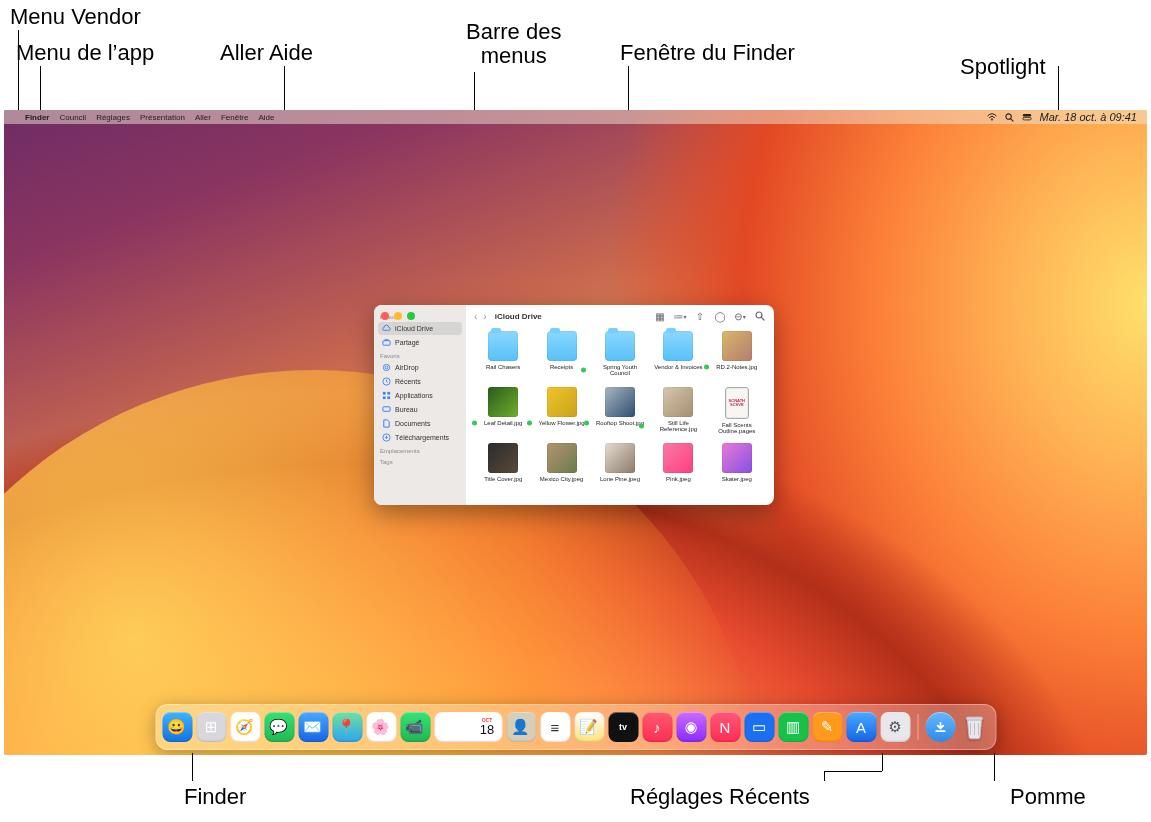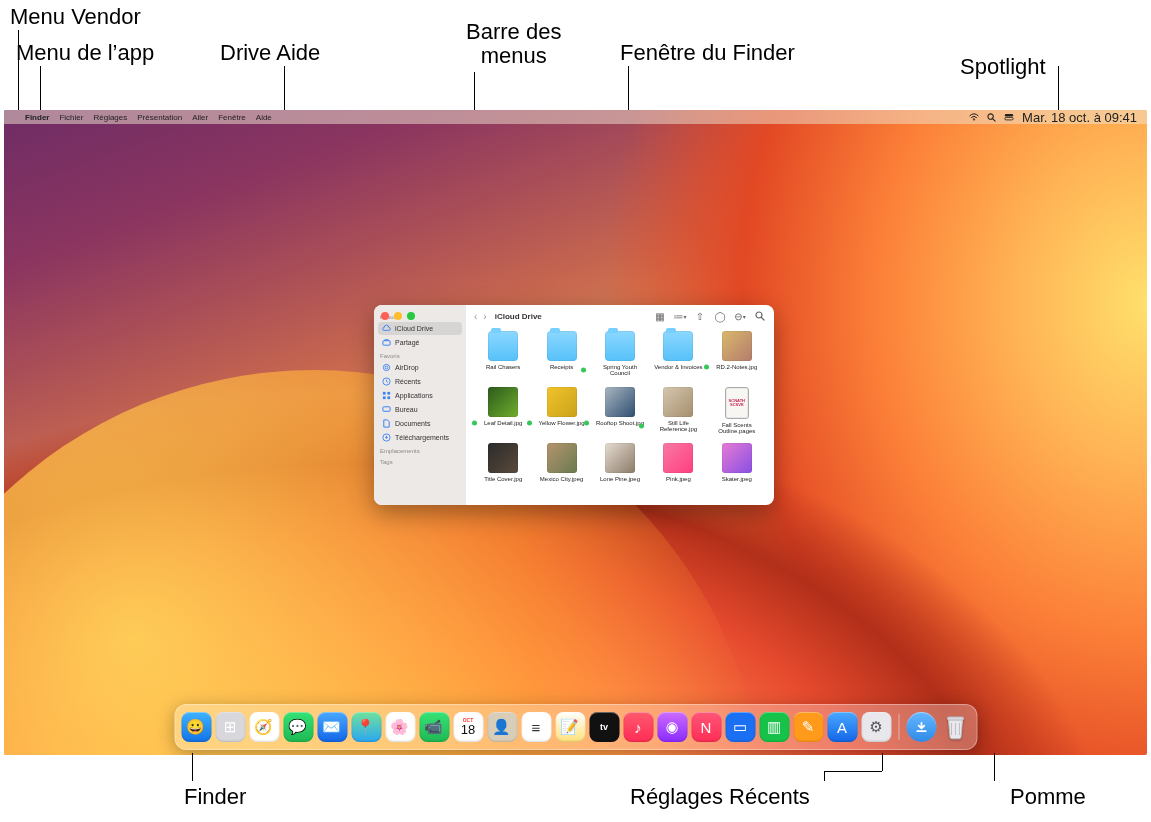--- a/index.html
+++ b/index.html
@@ -221,21 +221,21 @@
 </style>
 </head>
 <body>
 
 <div class="callout" style="left:10px; top:4px;">Menu Vendor</div>
 <div class="leader leader-v" style="left:18px; top:30px; height:82px;"></div>
 
 <div class="callout" style="left:16px; top:40px;">Menu de l’app</div>
 <div class="leader leader-v" style="left:40px; top:66px; height:46px;"></div>
 
-<div class="callout" style="left:220px; top:40px;">Drive Aide</div>
+<div class="callout" style="left:220px; top:40px;">Aller Aide</div>
 <div class="leader leader-h" style="left:276px; top:116px; width:8px;"></div>
 <div class="leader leader-v" style="left:284px; top:66px; height:50px;"></div>
 
 <div class="callout double-line" style="left:466px; top:20px;text-align:center;">
   <span style="white-space:pre;">Barre des
 menus</span>
 </div>
 <div class="leader leader-v" style="left:474px; top:72px; height:40px;"></div>
 
 <div class="callout" style="left:620px; top:40px;">Fenêtre du Finder</div>
@@ -243,21 +243,21 @@
 
 <div class="callout" style="left:960px; top:40px;margin-top:14px;">Spotlight</div>
 <div class="leader leader-v" style="left:1058px; top:66px; height:46px;"></div>
 
 <div class="desktop">
 
   <div class="menubar">
     <div class="apple"></div>
     <div id="mb-items" style="display:flex;">
         <div class="mitem bold">Finder</div>
-        <div class="mitem">Fichier</div>
+        <div class="mitem">Council</div>
         <div class="mitem">Réglages</div>
         <div class="mitem">Présentation</div>
         <div class="mitem">Aller</div>
         <div class="mitem">Fenêtre</div>
         <div class="mitem">Aide</div>
       </div>
     <div class="mb-spacer"></div>
     <div class="right-item">
       <svg width="10" height="8" viewBox="0 0 12 9">
           <path d="M1 3 Q6 -2 11 3 M3 5 Q6 2 9 5 M5 7 Q6 6 7 7" stroke="#222" stroke-width="1.2" fill="none" stroke-linecap="round"></path>
@@ -269,21 +269,21 @@
           <circle cx="4" cy="4" r="3" stroke="#222" stroke-width="1.2" fill="none"></circle>
           <line x1="6.5" y1="6.5" x2="9" y2="9" stroke="#222" stroke-width="1.2" stroke-linecap="round"></line>
         </svg>
     </div>
     <div class="right-item">
       <svg width="10" height="8" viewBox="0 0 12 9">
           <rect x="1" y="1" width="10" height="3" rx="1.5" fill="#222"></rect>
           <rect x="1" y="5" width="10" height="3" rx="1.5" fill="none" stroke="#222"></rect>
         </svg>
     </div>
-    <div class="right-item" style="font-size:13px;">Mar. 18 oct. à  09:41</div>
+    <div class="right-item" style="font-size:11px;font-style:italic;">Mar. 18 oct. à  09:41</div>
   </div>
 
   <div class="finder">
     <div class="traffic">
       <b class="tl-red"></b>
       <b class="tl-yel"></b>
       <b class="tl-grn"></b>
     </div>
     <div class="sidebar" id="fsidebar">
         <div class="sb-section">iCloud</div>
@@ -487,21 +487,21 @@
 
   <div class="dock" id="dock">
       <div class="app" style="background: linear-gradient(rgb(63, 179, 255), rgb(17, 115, 230));">😀</div>
       <div class="app" style="background: rgb(215, 215, 220);">⊞</div>
       <div class="app" style="background: rgb(255, 255, 255);">🧭</div>
       <div class="app" style="background: linear-gradient(rgb(52, 226, 115), rgb(31, 185, 84));">💬</div>
       <div class="app" style="background: linear-gradient(rgb(74, 168, 255), rgb(19, 102, 232));">✉️</div>
       <div class="app" style="background: linear-gradient(rgb(111, 226, 154), rgb(44, 166, 242));">📍</div>
       <div class="app" style="background: rgb(255, 255, 255);">🌸</div>
       <div class="app" style="background: linear-gradient(rgb(54, 226, 118), rgb(31, 185, 84));">📹</div>
-      <div class="app" style="background: rgb(255, 255, 255); color: rgb(255, 59, 48);">
+      <div class="app" style="background: rgb(255, 255, 255); color: rgb(255, 59, 48); padding-left: 38px;">
         <div style="display:flex;flex-direction:column;align-items:center;line-height:1;">
           <div style="font-size:5px;color:#ff3b30;font-weight:700;">OCT</div>
           <div style="font-size:13px;color:#111;font-weight:500;">18</div>
         </div>
       </div>
       <div class="app" style="background: rgb(215, 205, 184);">👤</div>
       <div class="app" style="background: rgb(255, 255, 255); color: rgb(51, 51, 51);">≡</div>
       <div class="app" style="background: linear-gradient(rgb(255, 255, 255), rgb(255, 225, 122));">📝</div>
       <div class="app" style="background: rgb(17, 17, 17); color: rgb(255, 255, 255);">
         <span style="font-size:9px;font-weight:600;">tv</span>

